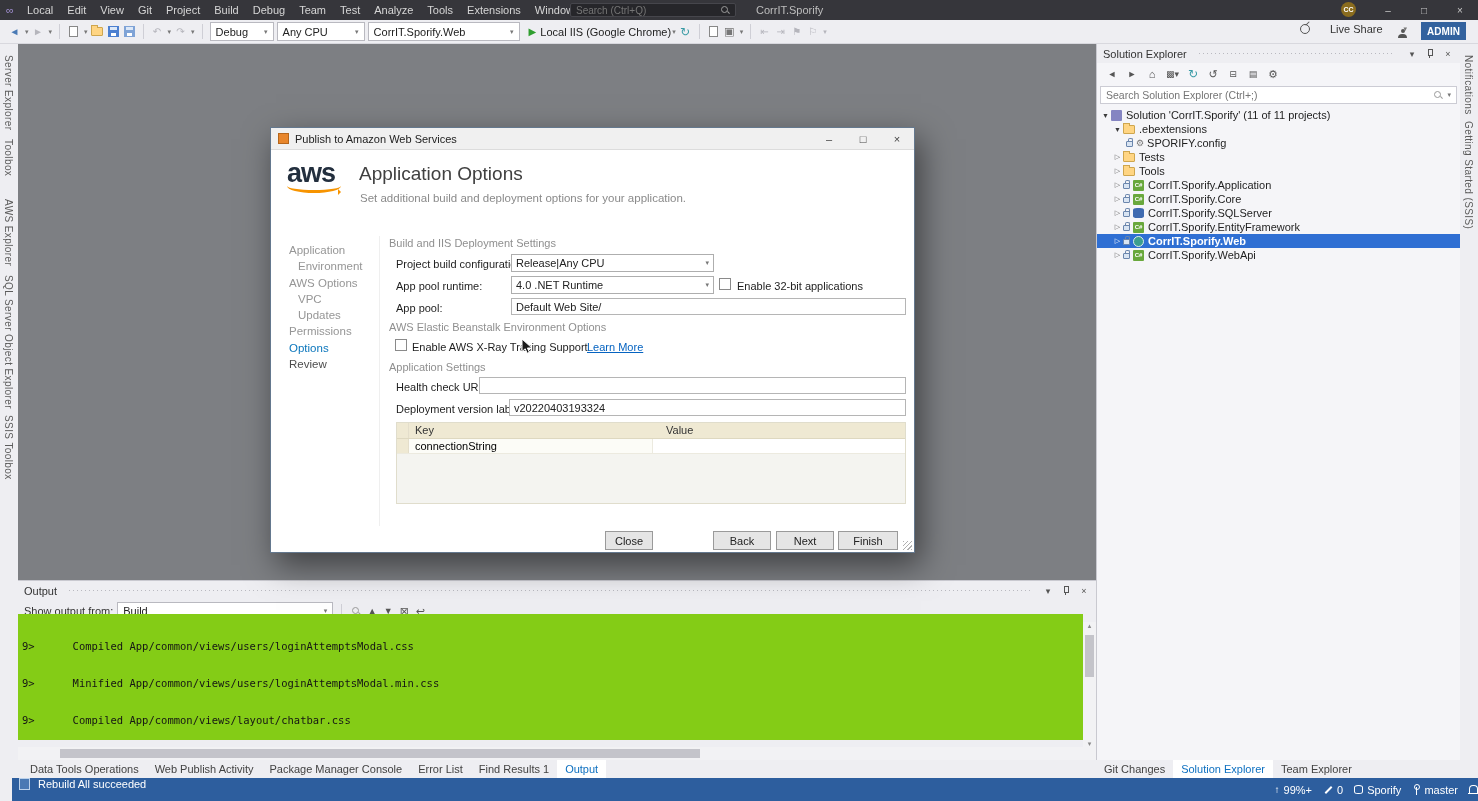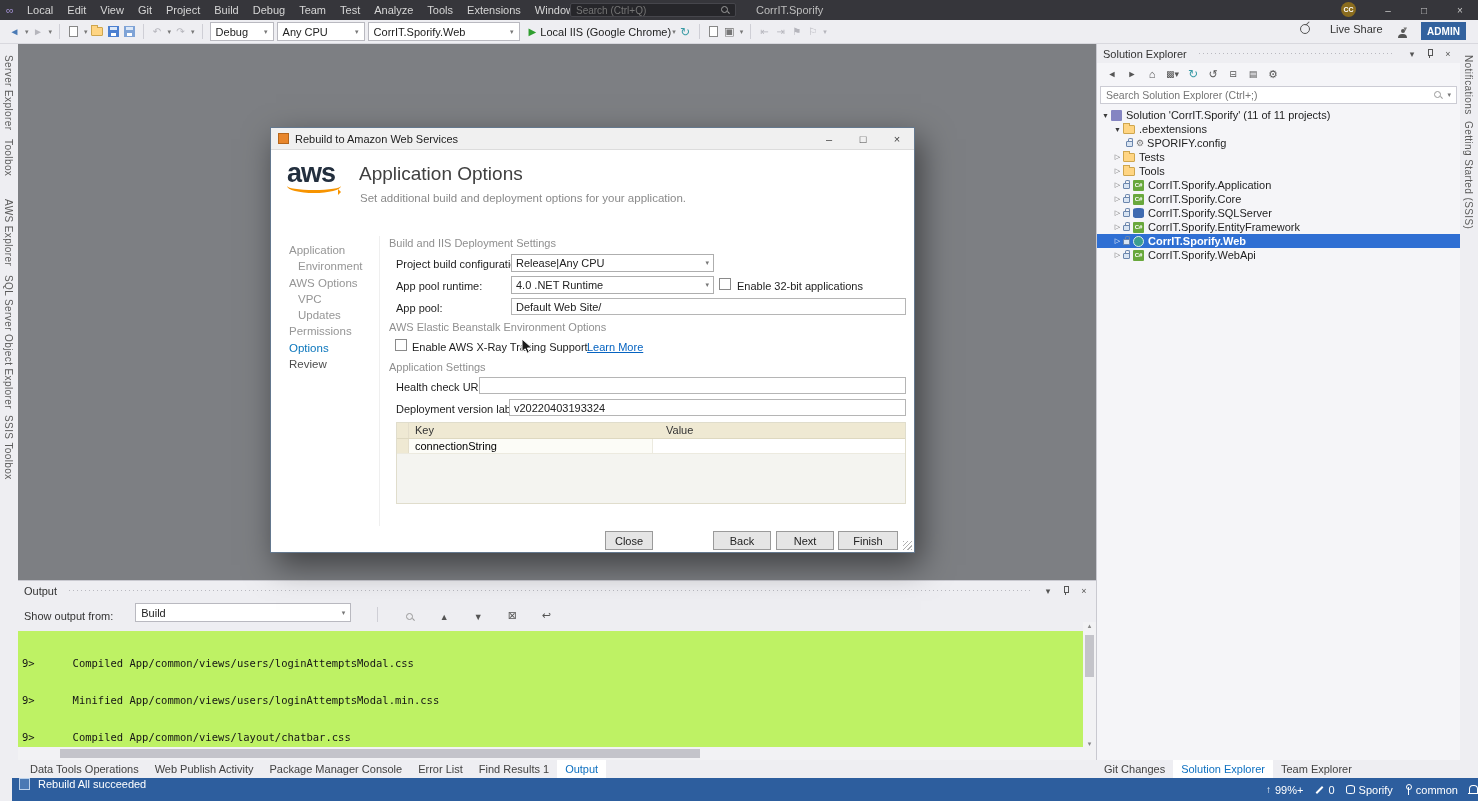--- a/index.html
+++ b/index.html
@@ -75,22 +75,22 @@
   .cs-i{width:11px;height:11px;background:#69a83c;color:#fff;font-size:6px;font-weight:bold;display:flex;align-items:center;justify-content:center;border-radius:1px;margin-right:4px;flex:none}
   .db-i{width:11px;height:10px;background:#3f6ab0;border-radius:4px/2px;margin-right:4px;flex:none}
   .web-i{width:11px;height:11px;background:#3c9e8f;border-radius:50%;margin-right:4px;border:1px solid #dfefea;flex:none}
   .cfg-i{font-size:9px;color:#777;margin-right:3px;line-height:11px;flex:none}
   .lock-i{width:7px;height:6px;border:1px solid #6b86ad;border-radius:1px;position:relative;margin:2px 3px 0 0;flex:none;background:#d9e4f2}
   .lock-i::before{content:"";position:absolute;left:1px;top:-4px;width:3px;height:3px;border:1px solid #6b86ad;border-bottom:none;border-radius:2px 2px 0 0}
 
   
   .output-panel{position:absolute;left:18px;top:580px;width:1078px;height:180px;background:#eeeef2;border-top:1px solid #c9c9d0;z-index:4}
   .out-header{height:19px;display:flex;align-items:center;padding:0 6px;color:#333;gap:6px}
-  .out-toolbar{height:22px;display:flex;align-items:flex-end;padding:0 6px;gap:22px;color:#333}
-  .out-content{position:absolute;left:0;top:50px;width:1065px;height:126px;background:#bef264;font-family:"DejaVu Sans Mono","Liberation Mono",monospace;font-size:10.5px;line-height:12.2px;color:#151515;white-space:pre;overflow:hidden;padding:2px 0 0 4px}
+  .out-toolbar{height:22px;display:flex;align-items:center;padding:0 6px;gap:4px;color:#333}
+  .out-content{position:absolute;left:0;top:33px;width:1065px;height:126px;background:#84cc16;font-family:"DejaVu Sans Mono","Liberation Mono",monospace;font-size:10.5px;line-height:12.2px;color:#151515;white-space:pre;overflow:hidden;padding:2px 0 0 4px}
   .vscroll{position:absolute;right:0;top:41px;width:13px;height:126px;background:#f2f2f4;text-align:center;color:#888;font-size:7px}
   .vthumb{position:absolute;left:2px;top:13px;width:9px;height:42px;background:#c4c4ca}
   .hscroll{position:absolute;left:0;bottom:0;height:13px;width:1078px;background:#f2f2f4}
   .hthumb{position:absolute;left:42px;top:2px;width:640px;height:9px;background:#c4c4ca}
 
   
   .bottom-tabs{position:absolute;left:0;top:760px;width:1478px;height:18px;background:#eeeef2;display:flex;align-items:center;font-size:11px;color:#424242;z-index:5}
   .btab{padding:0 8px;line-height:18px}
   .btab.active{background:#fff;color:#0e70c0}
   .btabs-right{position:absolute;left:1096px;top:0;display:flex;height:18px}
@@ -427,32 +427,32 @@
       <span class="sb-item">
           <span class="i-pencil"></span>
           <span>0</span>
         </span>
       <span class="sb-item">
           <span class="i-cyl"></span>
           <span>Sporify</span>
         </span>
       <span class="sb-item">
           <span class="i-branch"></span>
-          <span>common</span>
+          <span>master</span>
         </span>
       <span class="sb-item">
           <span class="i-bell"></span>
         </span>
     </div>
   </div>
 
   <div class="dialog">
     <div class="dlg-title">
       <span class="aws-cube"></span>
-      <span>Rebuild to Amazon Web Services</span>
+      <span>Publish to Amazon Web Services</span>
       <div class="dlg-btns">
         <span class="dlg-btn">–</span>
         <span class="dlg-btn">□</span>
         <span class="dlg-btn">×</span>
       </div>
     </div>
 
     <div class="aws-logo">
       <div class="aws-word">aws</div>
       <div class="aws-swoosh"></div>

